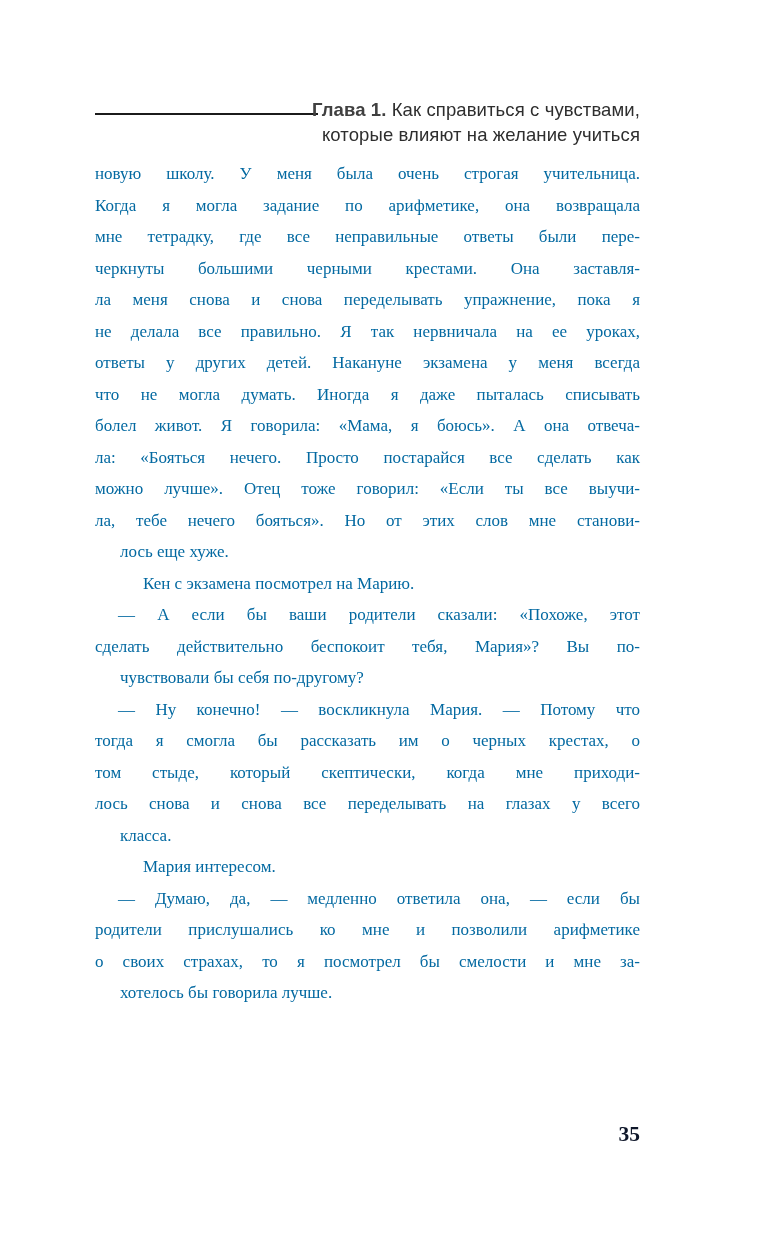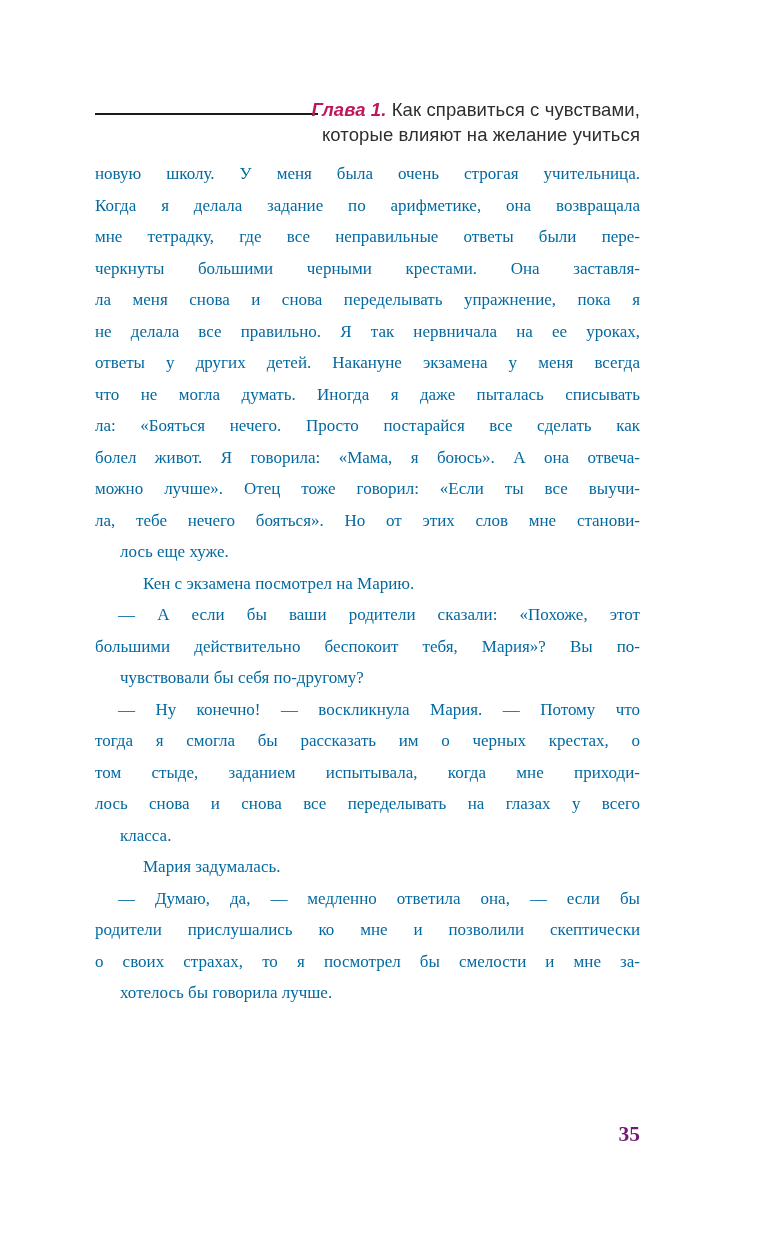--- a/index.html
+++ b/index.html
@@ -20,21 +20,21 @@
     position: absolute;
     top: 97px; right: 128px;
     width: 545px;
     text-align: right;
     font-family: "Liberation Sans", sans-serif;
     font-size: 18.5px;
     line-height: 25px;
     color: #2e2e2e;
     letter-spacing: 0.1px;
   }
-  .chapter-label { font-weight: 700; color: #be185d; font-style: italic; }
+  .chapter-label { font-weight: 700; color: #404040; }
   .header-rule {
     position: absolute;
     left: 95px; top: 113px;
     width: 223px; height: 2px;
     background: #1b1b1b;
   }
 
   
   .page-body {
     position: absolute;
@@ -51,72 +51,72 @@
   }
   .line.last { text-align-last: left; margin-left: 25px; }
   .para.indent .line:first-child { text-indent: 23px; }
 
   
   .page-number {
     position: absolute;
     top: 1122px; right: 128px;
     font-size: 21.5px;
     font-weight: 700;
-    color: #701a75;
+    color: #0f172a;
   }
 </style>
 </head>
 <body>
 
 <div class="page">
 
   <div class="header-rule"></div>
 
   <header class="chapter-header">
     <div class="header-line1"><span class="chapter-label">Глава 1.</span><span> Как справиться с чувствами,</span></div>
     <div class="header-line2">которые влияют на желание учиться</div>
   </header>
 
   <main class="page-body">
       <div class="para">
         <div class="line">новую школу. У меня была очень строгая учительница.</div>
-        <div class="line">Когда я делала задание по арифметике, она возвращала</div>
+        <div class="line">Когда я могла задание по арифметике, она возвращала</div>
         <div class="line">мне тетрадку, где все неправильные ответы были пере-</div>
         <div class="line">черкнуты большими черными крестами. Она заставля-</div>
         <div class="line">ла меня снова и снова переделывать упражнение, пока я</div>
         <div class="line">не делала все правильно. Я так нервничала на ее уроках,</div>
         <div class="line">ответы у других детей. Накануне экзамена у меня всегда</div>
         <div class="line">что не могла думать. Иногда я даже пыталась списывать</div>
+        <div class="line">болел живот. Я говорила: «Мама, я боюсь». А она отвеча-</div>
         <div class="line">ла: «Бояться нечего. Просто постарайся все сделать как</div>
-        <div class="line">болел живот. Я говорила: «Мама, я боюсь». А она отвеча-</div>
         <div class="line">можно лучше». Отец тоже говорил: «Если ты все выучи-</div>
         <div class="line">ла, тебе нечего бояться». Но от этих слов мне станови-</div>
         <div class="line last">лось еще хуже.</div>
       </div>
       <div class="para indent">
         <div class="line last">Кен с экзамена посмотрел на Марию.</div>
       </div>
       <div class="para indent">
         <div class="line">— А если бы ваши родители сказали: «Похоже, этот</div>
-        <div class="line">большими действительно беспокоит тебя, Мария»? Вы по-</div>
+        <div class="line">сделать действительно беспокоит тебя, Мария»? Вы по-</div>
         <div class="line last">чувствовали бы себя по-другому?</div>
       </div>
       <div class="para indent">
         <div class="line">— Ну конечно! — воскликнула Мария. — Потому что</div>
         <div class="line">тогда я смогла бы рассказать им о черных крестах, о</div>
-        <div class="line">том стыде, заданием испытывала, когда мне приходи-</div>
+        <div class="line">том стыде, который скептически, когда мне приходи-</div>
         <div class="line">лось снова и снова все переделывать на глазах у всего</div>
         <div class="line last">класса.</div>
       </div>
       <div class="para indent">
-        <div class="line last">Мария задумалась.</div>
+        <div class="line last">Мария интересом.</div>
       </div>
       <div class="para indent">
         <div class="line">— Думаю, да, — медленно ответила она, — если бы</div>
-        <div class="line">родители прислушались ко мне и позволили скептически</div>
+        <div class="line">родители прислушались ко мне и позволили арифметике</div>
         <div class="line">о своих страхах, то я посмотрел бы смелости и мне за-</div>
         <div class="line last">хотелось бы говорила лучше.</div>
       </div>
     </main>
 
   <div class="page-number">35</div>
 
 </div>
 
 </body></html>

